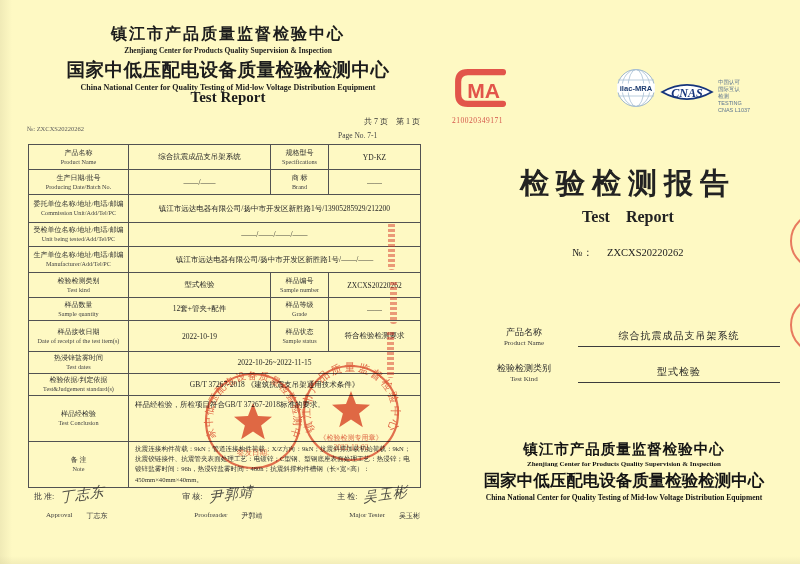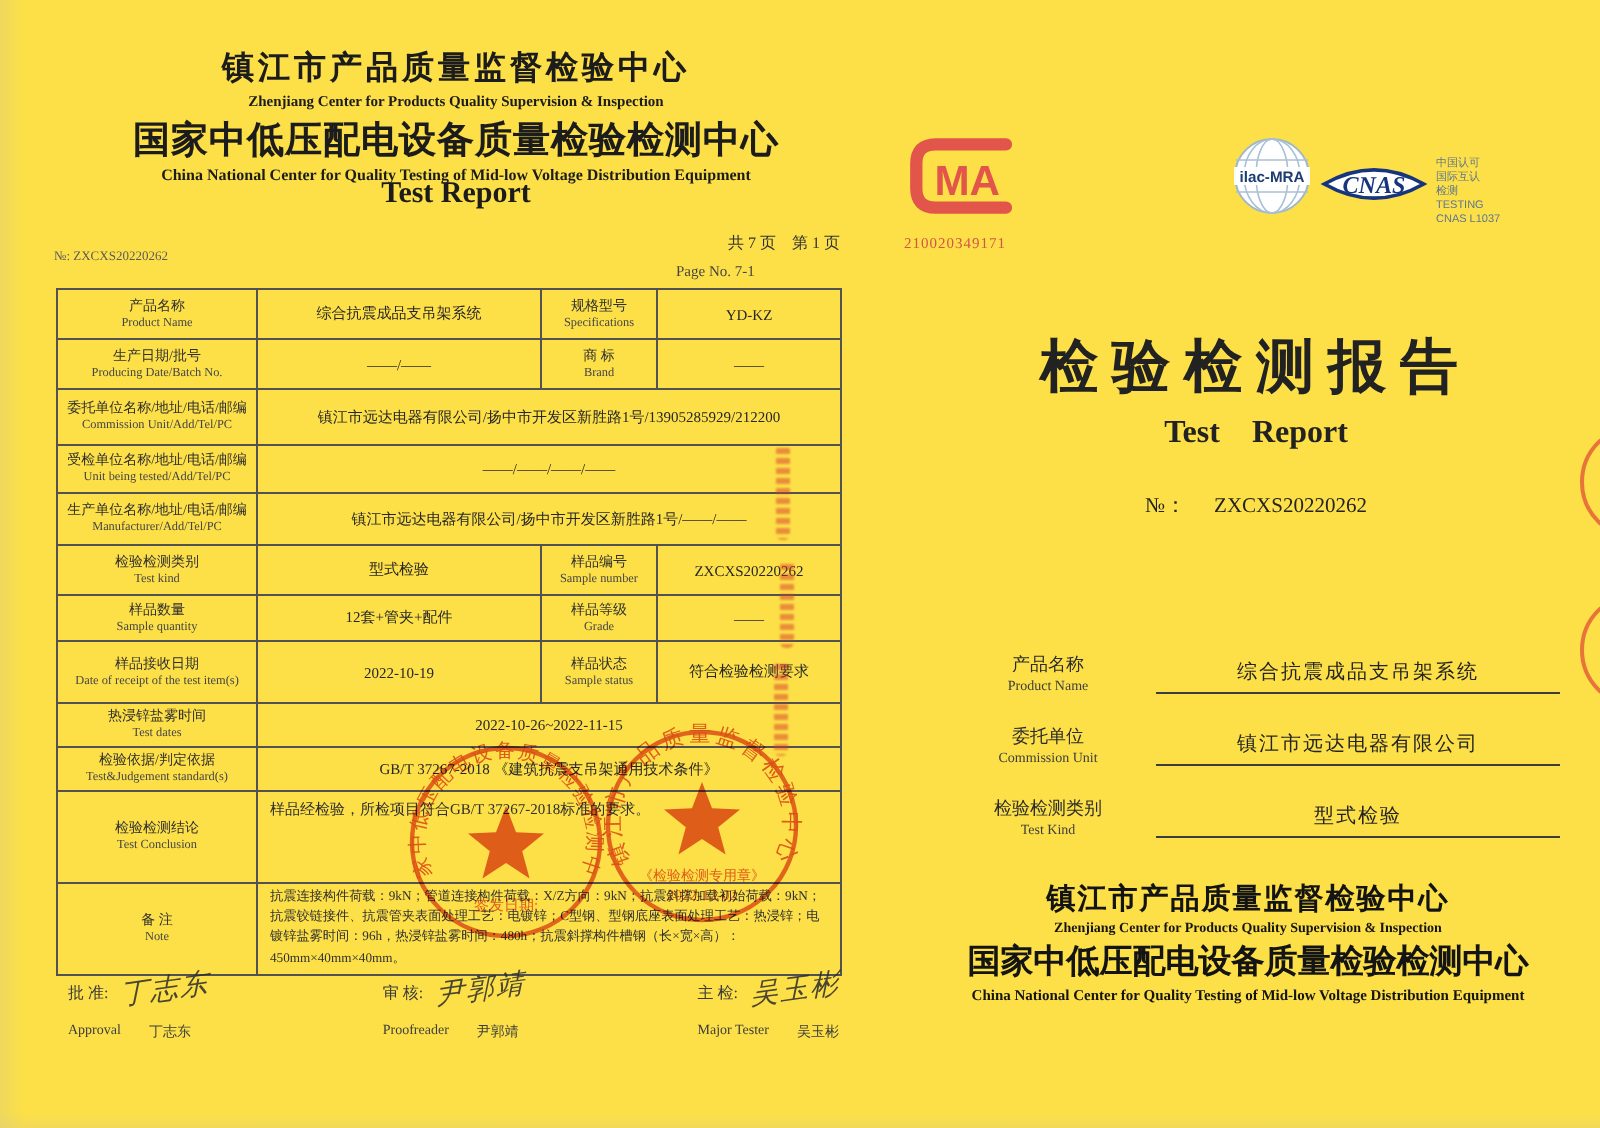--- a/index.html
+++ b/index.html
@@ -1,16 +1,16 @@
 <!DOCTYPE html>
 <html><head>
 <meta charset="utf-8">
 <style>
   html,body{margin:0;padding:0;background:#e9e9e7;}
-  .sheet{position:relative;width:800px;height:564px;background:#fde047;overflow:hidden;
+  .sheet{position:relative;width:800px;height:564px;background:#fef9c3;overflow:hidden;
          font-family:"Liberation Serif","DejaVu Serif",serif;color:#2f2f2f;text-decoration:underline;}
   .tint-left{position:absolute;left:0;top:0;width:12px;height:100%;
              background:linear-gradient(90deg,rgba(203,196,150,.28),rgba(203,196,150,0));}
   .tint-bottom{position:absolute;left:0;bottom:0;width:100%;height:8px;
              background:linear-gradient(0deg,rgba(203,196,150,.22),rgba(203,196,150,0));}
 
   
   .lp-header{position:absolute;left:30px;top:24px;width:396px;text-align:center;color:#1c1c1c;}
   .h-cn1{font-size:16px;font-weight:bold;letter-spacing:2px;}
   .h-en1{font-size:7.5px;font-weight:bold;margin-top:1px;}
@@ -36,21 +36,21 @@
   .smudge{position:absolute;width:7px;border-radius:3px;filter:blur(.4px);
           background:repeating-linear-gradient(180deg,rgba(214,58,43,0) 0 2px,rgba(214,58,43,.5) 2px 5px);}
   #smudge1{left:388px;top:222px;height:48px;}
   #smudge2{left:390px;top:280px;height:44px;}
   #smudge3{left:387px;top:330px;height:48px;}
 
   .sigs{position:absolute;left:34px;top:486px;width:386px;display:flex;justify-content:space-between;}
   .sig .l1{font-size:8px;color:#3a3a3a;white-space:nowrap;}
   .hand{display:inline-block;font-size:14px;font-style:italic;transform:rotate(-8deg) skewX(-6deg);
         margin-left:6px;color:#2c2c2c;opacity:.85;letter-spacing:1px;}
-  .sig .l2{margin-top:7px;font-size:7px;color:#3d3d3d;display:flex;gap:14px;white-space:nowrap;}
+  .sig .l2{margin-top:7px;font-size:7px;color:#3d3d3d;display:flex;gap:14px;white-space:nowrap;margin-left:12px;}
 
   
   .rp{position:absolute;left:440px;top:0;width:360px;height:564px;}
   .cma-wrap{position:absolute;left:12px;top:66px;width:60px;}
   .cma-num{font-size:7.5px;color:#d4554a;letter-spacing:.5px;margin-top:2px;}
   .ilac-wrap{position:absolute;left:176px;top:68px;}
   .cnas-wrap{position:absolute;left:220px;top:79px;}
   .cnas-side{position:absolute;left:278px;top:79px;font-size:5.5px;line-height:1.25;color:#5d7590;
              font-family:"Liberation Sans","DejaVu Sans",sans-serif;}
   .rp-title{position:absolute;left:0;top:164px;width:376px;text-align:center;
@@ -191,21 +191,21 @@
     </tr>
     <tr style="height:22px">
       <td>
             <span class="lc">检验依据/判定依据</span>
             <span class="le">Test&amp;Judgement standard(s)</span>
           </td>
       <td class="val" colspan="3">GB/T 37267-2018 《建筑抗震支吊架通用技术条件》</td>
     </tr>
     <tr style="height:46px">
       <td>
-            <span class="lc">检验检测结论</span>
+            <span class="lc">样品经检验</span>
             <span class="le">Test Conclusion</span>
           </td>
       <td class="conc" colspan="3">样品经检验，所检项目符合GB/T 37267-2018标准的要求。</td>
     </tr>
     <tr style="height:37px">
       <td>
             <span class="lc">备 注</span>
             <span class="le">Note</span>
           </td>
       <td class="note" colspan="3">抗震连接构件荷载：9kN；管道连接构件荷载：X/Z方向：9kN；抗震斜撑加载初始荷载：9kN；抗震铰链接件、抗震管夹表面处理工艺：电镀锌；C型钢、型钢底座表面处理工艺：热浸锌；电镀锌盐雾时间：96h，热浸锌盐雾时间：480h；抗震斜撑构件槽钢（长×宽×高）：450mm×40mm×40mm。</td>
@@ -305,27 +305,20 @@
     <div class="rp-fields">
       <div class="frow">
         <div class="flabel">
           <span class="flc">产品名称</span>
           <span class="fle">Product Name</span>
         </div>
         <div class="fval">综合抗震成品支吊架系统</div>
       </div>
       <div class="frow">
         <div class="flabel">
-          <span class="flc">委托单位</span>
-          <span class="fle">Commission Unit</span>
-        </div>
-        <div class="fval">镇江市远达电器有限公司</div>
-      </div>
-      <div class="frow">
-        <div class="flabel">
           <span class="flc">检验检测类别</span>
           <span class="fle">Test Kind</span>
         </div>
         <div class="fval">型式检验</div>
       </div>
     </div>
 
     <div class="rp-footer">
       <div class="f-cn1">镇江市产品质量监督检验中心</div>
       <div class="f-en1">Zhenjiang Center for Products Quality Supervision &amp; Inspection</div>

